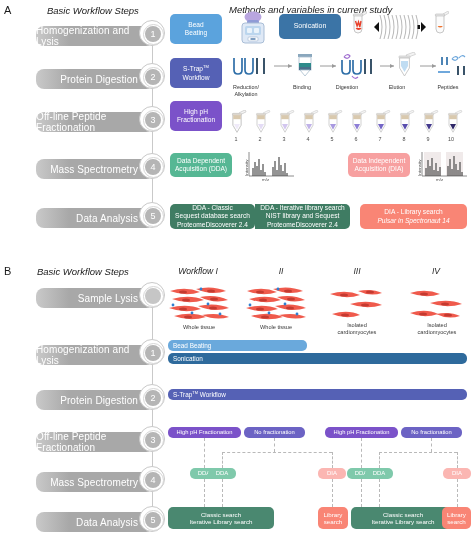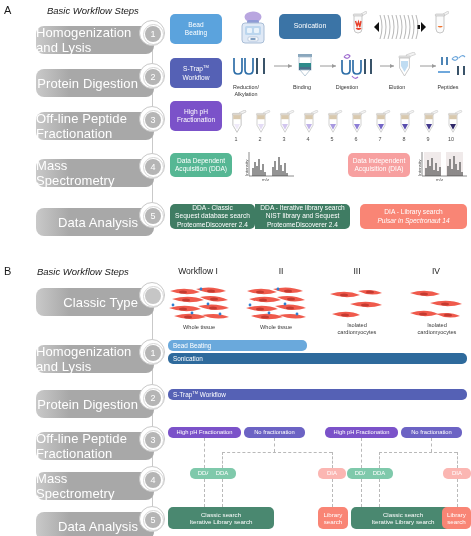--- a/index.html
+++ b/index.html
@@ -10,26 +10,26 @@
     -webkit-font-smoothing:antialiased;
   }
   .fig{position:absolute;left:0;top:0;width:471px;height:536px;}
   .abs{position:absolute;}
 
   
   .panel-letter{font-size:11px;color:#1a1a1a;font-weight:400;}
 
   
   .head-it{font-style:italic;font-size:9.5px;color:#1a1a1a;white-space:nowrap;}
-  .wf-head{font-size:8.5px;color:#1a1a1a;white-space:nowrap;text-align:center;}
+  .wf-head{font-style:italic;font-size:8.5px;color:#1a1a1a;white-space:nowrap;text-align:center;}
 
   
   .steppill{
-    position:absolute;height:28px;border-radius:8px;background:#a8a8a8;
-    color:#ffffff;font-size:13px;display:flex;align-items:center;
+    position:absolute;height:20px;border-radius:8px;background:#a8a8a8;
+    color:#ffffff;font-size:10px;display:flex;align-items:center;
     justify-content:flex-end;padding-right:16px;box-sizing:border-box;
     letter-spacing:.1px;
   }
   .steppill.gradL{background:linear-gradient(90deg,#c9c9c9 0%,#a8a8a8 28%);}
 
   
   .circ{
     position:absolute;width:26px;height:26px;border-radius:50%;
     background:#ffffff;border:1px solid #c9c9c9;box-sizing:border-box;
   }
@@ -91,20 +91,21 @@
   .flab{position:absolute;font-size:5.4px;color:#333;text-align:center;line-height:1.3;}
   sup{font-size:.62em;vertical-align:super;}
 </style>
 </head>
 <body>
 
 <div class="fig">
 
   <div class="abs panel-letter" style="left:4px;top:4px;">A</div>
   <div class="abs head-it" style="left:47px;top:5px;">Basic Workflow Steps</div>
+  <div class="abs head-it" style="left:229px;top:4px;">Methods and variables in current study</div>
 
   <div class="vline abs" style="left:152px;top:38px;height:176px;"></div>
 
   <div class="steppill gradL" style="left:36px;top:26px;width:118px;">Homogenization and Lysis</div>
   <div class="circ" style="left:139px;top:20px;">
     <div class="inner"></div>
       <div class="core">1</div>
   </div>
 
   <div class="steppill gradL" style="left:36px;top:69px;width:118px;">Protein Digestion</div>
@@ -379,21 +380,21 @@
   <div class="abs panel-letter" style="left:4px;top:265px;">B</div>
   <div class="abs head-it" style="left:37px;top:266px;">Basic Workflow Steps</div>
 
   <div class="wf-head abs" style="left:166px;top:266px;width:64px;">Workflow I</div>
   <div class="wf-head abs" style="left:249px;top:266px;width:64px;">II</div>
   <div class="wf-head abs" style="left:325px;top:266px;width:64px;">III</div>
   <div class="wf-head abs" style="left:404px;top:266px;width:64px;">IV</div>
 
   <div class="vline abs" style="left:152px;top:305px;height:211px;"></div>
 
-  <div class="steppill gradL" style="left:36px;top:288px;width:118px;">Classic Type</div>
+  <div class="steppill gradL" style="left:36px;top:288px;width:118px;">Sample Lysis</div>
   <div class="circ" style="left:139px;top:282px;">
     <div class="inner"></div>
       <div class="core blank"></div>
   </div>
 
   <div class="steppill gradL" style="left:36px;top:345px;width:118px;">Homogenization and Lysis</div>
   <div class="circ" style="left:139px;top:339px;">
     <div class="inner"></div>
       <div class="core">1</div>
   </div>

